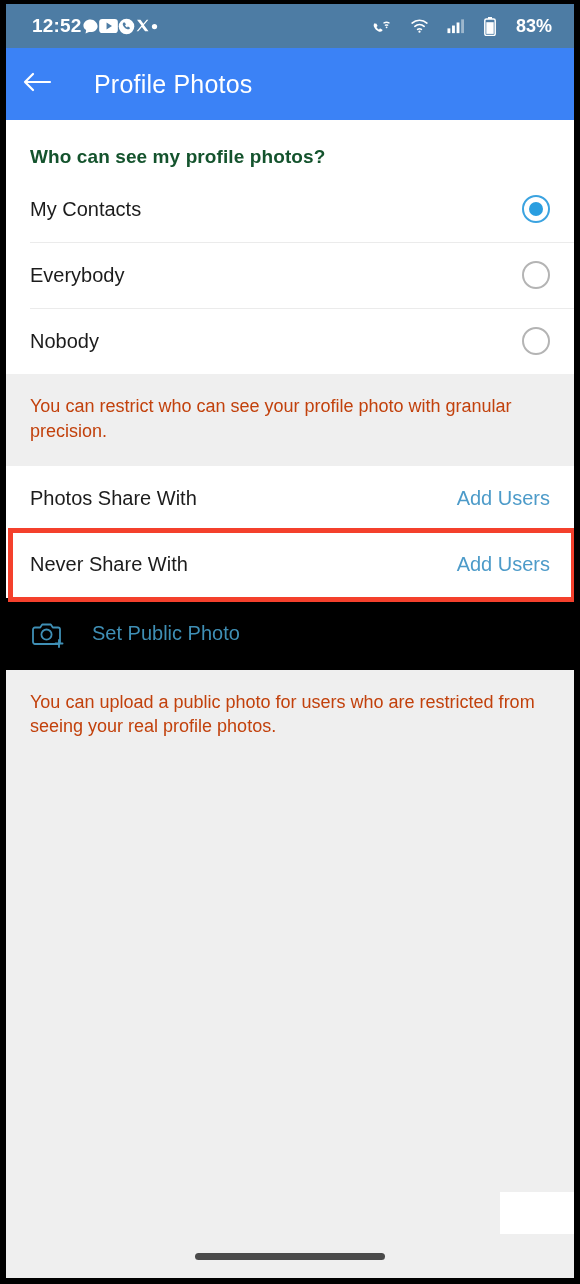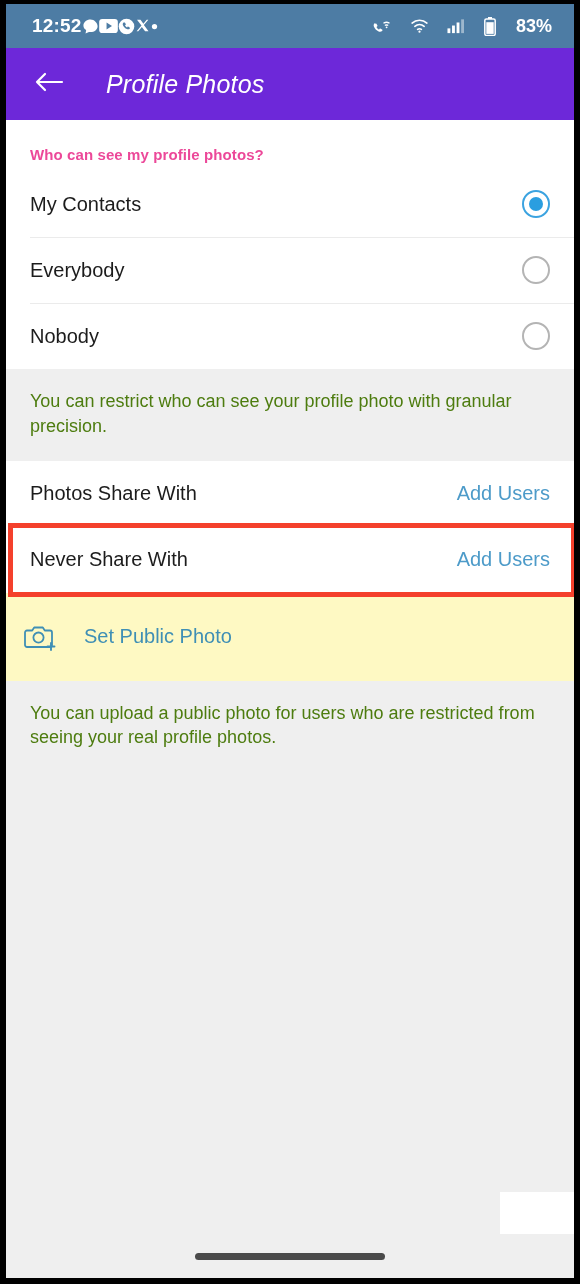--- a/index.html
+++ b/index.html
@@ -35,43 +35,42 @@
   }
   .sb-left { display:flex; align-items:center; gap:0; }
   .sb-time { font-size:19px; font-weight:600; letter-spacing:.2px; }
   .sb-right { margin-left:auto; display:flex; align-items:center; gap:18px; }
   .sb-pct { font-size:18px; font-weight:600; margin-left:2px; }
   .ic { display:inline-flex; align-items:center; justify-content:center; }
 
   
   .appbar {
     position:absolute; left:6px; right:6px; top:48px; height:72px;
-    background:#6d28d9;
+    background:#3b82f6;
     display:flex; align-items:center;
-    padding-left:26px;
-    font-style:italic;
+    padding-left:14px;
   }
   .back-btn {
     width:34px; height:34px; display:flex; align-items:center; justify-content:center;
     cursor:pointer;
   }
   .appbar-title {
     margin-left:40px;
     color:#fff; font-size:25px; font-weight:500; letter-spacing:.2px;
   }
 
   
   .content {
     position:absolute; left:6px; right:6px; top:120px; bottom:6px;
     background:#efefef;
     overflow:hidden;
   }
   .card { background:#fff; }
   .section-header {
-    color:#ec4899; font-size:15px; font-weight:700;
+    color:#14532d; font-size:19px; font-weight:700;
     padding:26px 0 8px 24px;
     letter-spacing:.1px;
   }
   .row {
     position:relative;
     height:66px;
     display:flex; align-items:center;
     padding:0 24px;
     background:#fff;
     cursor:pointer;
@@ -93,34 +92,34 @@
   }
   .radio.checked { border-color:#3ba3e0; border-width:2.5px; }
   .radio.checked::after {
     content:""; width:14px; height:14px; border-radius:50%; background:#2a9ee0;
   }
 
   
   .band {
     background:#efefef;
     padding:20px 24px 22px 24px;
-    color:#4d7c0f; font-size:18px; line-height:1.38;
+    color:#c2410c; font-size:18px; line-height:1.38;
   }
 
   
   .hl-wrap { position:relative; background:#fff; }
   .hl-box {
     position:absolute; left:2px; right:-2px; top:-4px; bottom:-4px;
     border:5px solid #f4402c; pointer-events:none; z-index:5;
   }
 
   
   .photo-row {
-    height:88px; display:flex; align-items:center;
-    padding:0 16px; background:#fef9c3; cursor:pointer;
+    height:72px; display:flex; align-items:center;
+    padding:0 24px; background:#000000; cursor:pointer;
   }
   .photo-row .cam { width:38px; height:38px; display:flex; align-items:center; justify-content:center; }
   .photo-row .plabel { margin-left:24px; font-size:20px; color:#3f8fb5; }
 
   
   .white-patch {
     position:absolute; left:494px; top:1072px;
     width:74px; height:76px; background:#fff;
   }
 

